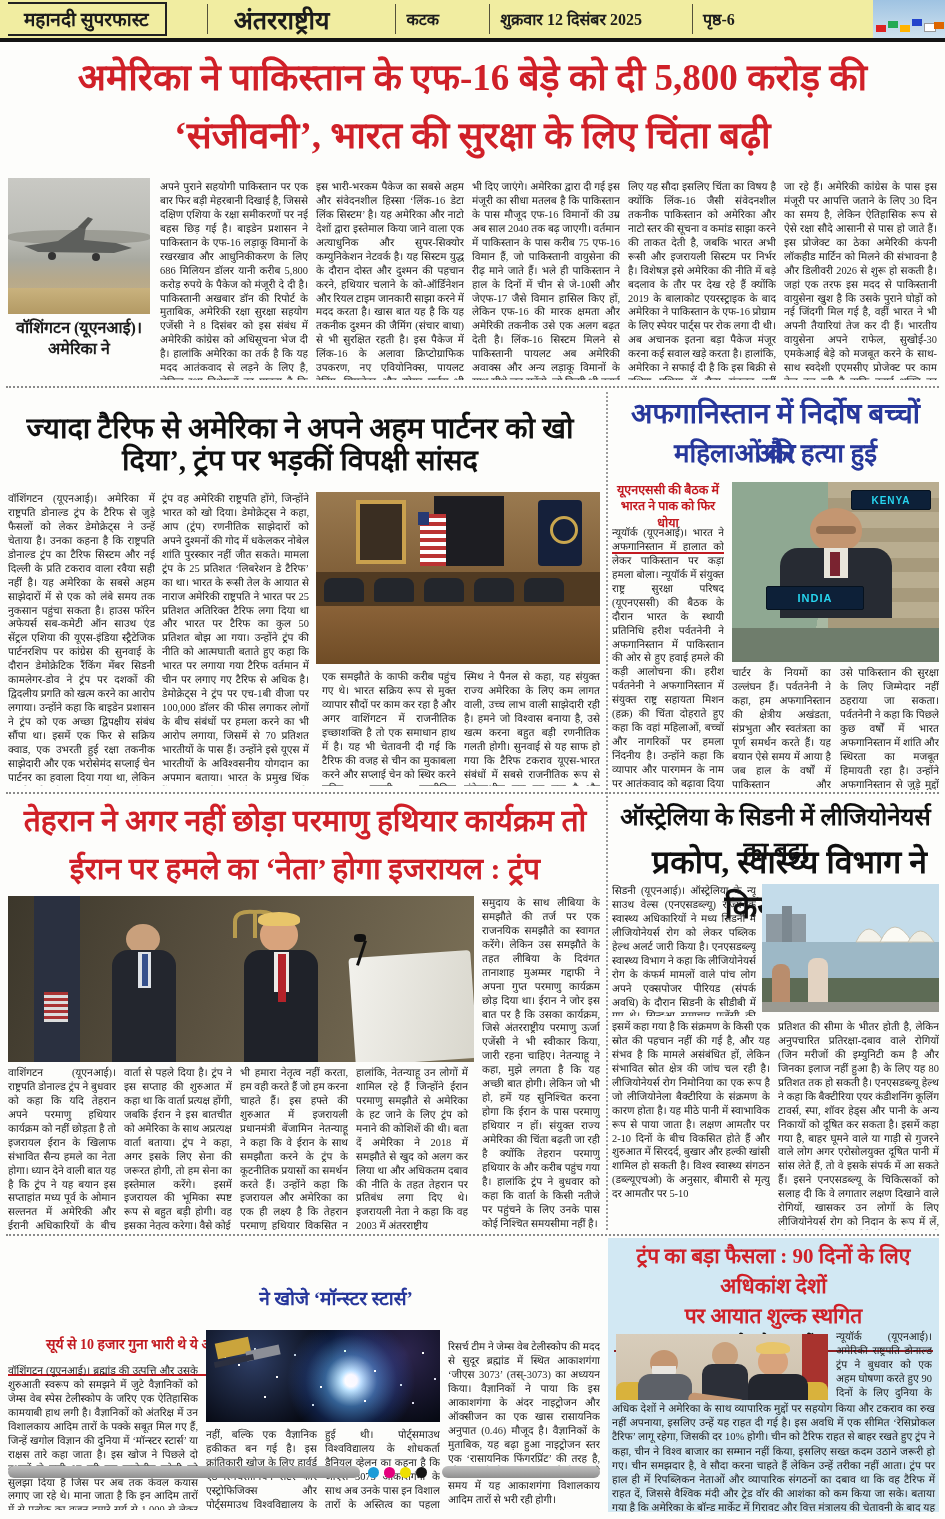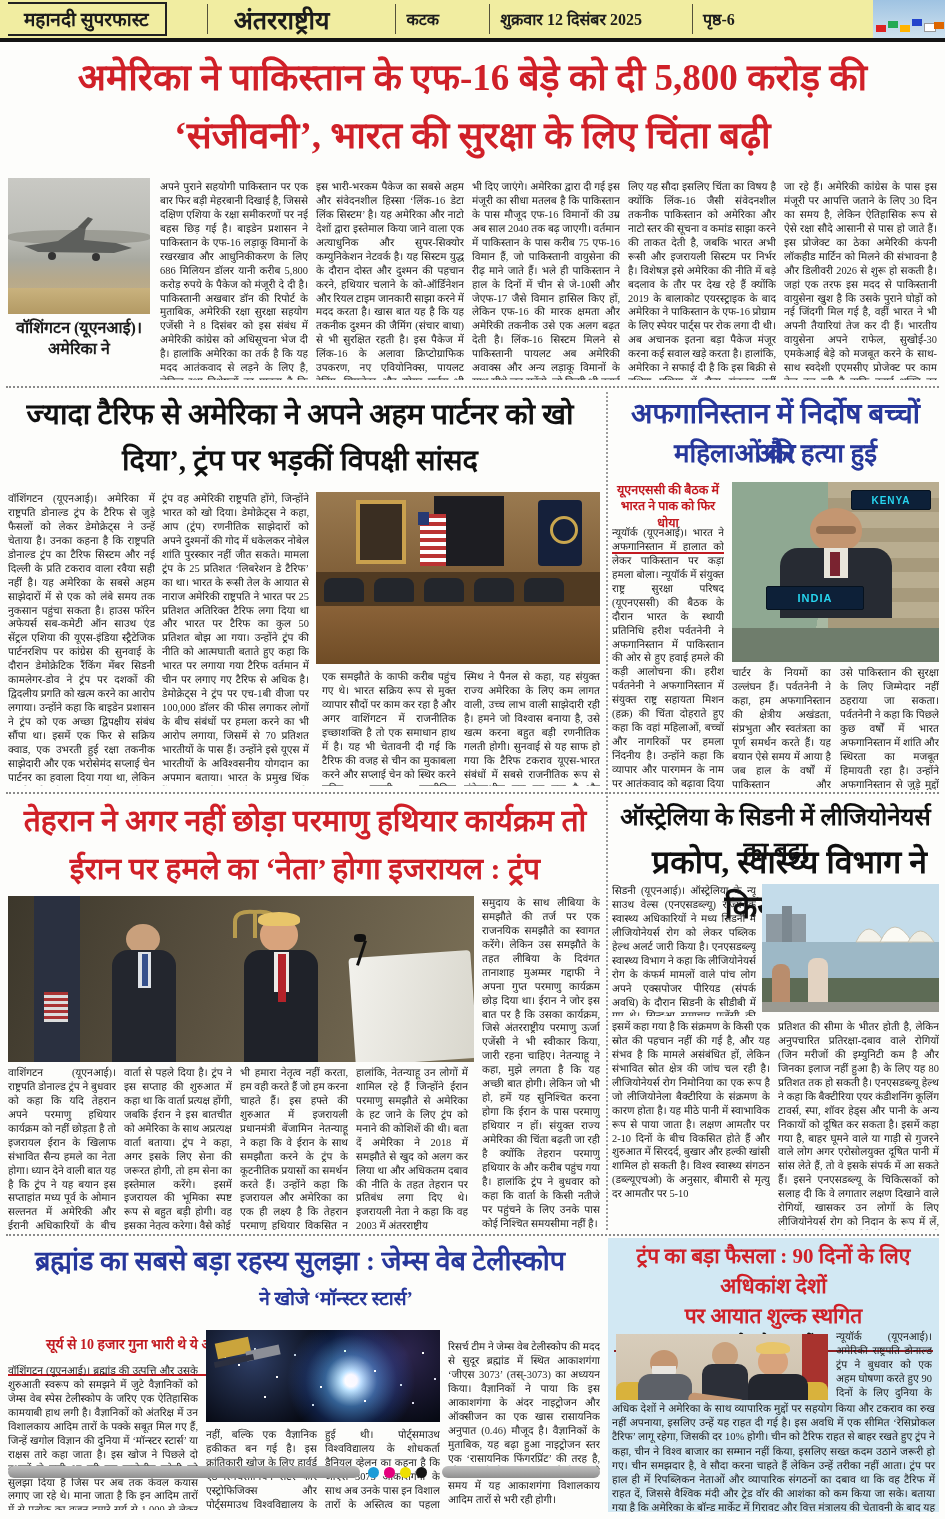--- a/index.html
+++ b/index.html
@@ -79,21 +79,21 @@
 
   <div class="abs bcol" style="left:160px;top:180px;width:148px;height:200px;">अपने पुराने सहयोगी पाकिस्तान पर एक बार फिर बड़ी मेहरबानी दिखाई है, जिससे दक्षिण एशिया के रक्षा समीकरणों पर नई बहस छिड़ गई है। बाइडेन प्रशासन ने पाकिस्तान के एफ-16 लड़ाकू विमानों के रखरखाव और आधुनिकीकरण के लिए 686 मिलियन डॉलर यानी करीब 5,800 करोड़ रुपये के पैकेज को मंजूरी दे दी है। पाकिस्तानी अखबार डॉन की रिपोर्ट के मुताबिक, अमेरिकी रक्षा सुरक्षा सहयोग एजेंसी ने 8 दिसंबर को इस संबंध में अमेरिकी कांग्रेस को अधिसूचना भेज दी है। हालांकि अमेरिका का तर्क है कि यह मदद आतंकवाद से लड़ने के लिए है, लेकिन रक्षा विशेषज्ञों का मानना है कि इससे भारत की सुरक्षा चुनौतियों में इजाफा होगा।</div>
   <div class="abs bcol" style="left:316px;top:180px;width:148px;height:200px;">इस भारी-भरकम पैकेज का सबसे अहम और संवेदनशील हिस्सा ‘लिंक-16 डेटा लिंक सिस्टम’ है। यह अमेरिका और नाटो देशों द्वारा इस्तेमाल किया जाने वाला एक अत्याधुनिक और सुपर-सिक्योर कम्युनिकेशन नेटवर्क है। यह सिस्टम युद्ध के दौरान दोस्त और दुश्मन की पहचान करने, हथियार चलाने के को-ऑर्डिनेशन और रियल टाइम जानकारी साझा करने में मदद करता है। खास बात यह है कि यह तकनीक दुश्मन की जैमिंग (संचार बाधा) से भी सुरक्षित रहती है। इस पैकेज में लिंक-16 के अलावा क्रिप्टोग्राफिक उपकरण, नए एवियोनिक्स, पायलट ट्रेनिंग, सिमुलेटर और स्पेयर पार्ट्स भी शामिल हैं। इसके साथ ही टेस्टिंग के लिए 6 निष्क्रिय एमके-82 बम</div>
   <div class="abs bcol" style="left:472px;top:180px;width:148px;height:200px;">भी दिए जाएंगे। अमेरिका द्वारा दी गई इस मंजूरी का सीधा मतलब है कि पाकिस्तान के पास मौजूद एफ-16 विमानों की उम्र अब साल 2040 तक बढ़ जाएगी। वर्तमान में पाकिस्तान के पास करीब 75 एफ-16 विमान हैं, जो पाकिस्तानी वायुसेना की रीढ़ माने जाते हैं। भले ही पाकिस्तान ने हाल के दिनों में चीन से जे-10सी और जेएफ-17 जैसे विमान हासिल किए हों, लेकिन एफ-16 की मारक क्षमता और अमेरिकी तकनीक उसे एक अलग बढ़त देती है। लिंक-16 सिस्टम मिलने से पाकिस्तानी पायलट अब अमेरिकी अवाक्स और अन्य लड़ाकू विमानों के साथ सीधे जुड़ सकेंगे, जो किसी भी हवाई जंग में उन्हें बड़ा रणनीतिक फायदा पहुंचा सकता है। भारत के</div>
   <div class="abs bcol" style="left:628px;top:180px;width:148px;height:200px;">लिए यह सौदा इसलिए चिंता का विषय है क्योंकि लिंक-16 जैसी संवेदनशील तकनीक पाकिस्तान को अमेरिका और नाटो स्तर की सूचना व कमांड साझा करने की ताकत देती है, जबकि भारत अभी रूसी और इजरायली सिस्टम पर निर्भर है। विशेषज्ञ इसे अमेरिका की नीति में बड़े बदलाव के तौर पर देख रहे हैं क्योंकि 2019 के बालाकोट एयरस्ट्राइक के बाद अमेरिका ने पाकिस्तान के एफ-16 प्रोग्राम के लिए स्पेयर पार्ट्स पर रोक लगा दी थी। अब अचानक इतना बड़ा पैकेज मंजूर करना कई सवाल खड़े करता है। हालांकि, अमेरिका ने सफाई दी है कि इस बिक्री से दक्षिण एशिया में सैन्य संतुलन नहीं बिगड़ेगा और न ही कोई नई मिसाइल या हथियार दिए</div>
   <div class="abs bcol" style="left:784px;top:180px;width:153px;height:200px;">जा रहे हैं। अमेरिकी कांग्रेस के पास इस मंजूरी पर आपत्ति जताने के लिए 30 दिन का समय है, लेकिन ऐतिहासिक रूप से ऐसे रक्षा सौदे आसानी से पास हो जाते हैं। इस प्रोजेक्ट का ठेका अमेरिकी कंपनी लॉकहीड मार्टिन को मिलने की संभावना है और डिलीवरी 2026 से शुरू हो सकती है। जहां एक तरफ इस मदद से पाकिस्तानी वायुसेना खुश है कि उसके पुराने घोड़ों को नई जिंदगी मिल गई है, वहीं भारत ने भी अपनी तैयारियां तेज कर दी हैं। भारतीय वायुसेना अपने राफेल, सुखोई-30 एमकेआई बेड़े को मजबूत करने के साथ-साथ स्वदेशी एएमसीए प्रोजेक्ट पर काम तेज कर रही है ताकि हवाई शक्ति का संतुलन बना रहे।</div>
 
   <div class="abs dot-h" style="left:6px;top:386px;width:933px;"></div>
   <div class="abs dot-v" style="left:606px;top:392px;height:838px;"></div>
 
-  <div class="abs hl hl-black" style="left:0;top:394px;width:600px;font-size:29px;">ज्यादा टैरिफ से अमेरिका ने अपने अहम पार्टनर को खो</div>
+  <div class="abs hl hl-black" style="left:0;top:408px;width:600px;font-size:29px;">ज्यादा टैरिफ से अमेरिका ने अपने अहम पार्टनर को खो</div>
   <div class="abs hl hl-black" style="left:0;top:440px;width:600px;font-size:29px;">दिया’, ट्रंप पर भड़कीं विपक्षी सांसद</div>
 
   <div class="abs bcol" style="left:8px;top:492px;width:147px;height:294px;">वॉशिंगटन (यूएनआई)। अमेरिका में राष्ट्रपति डोनाल्ड ट्रंप के टैरिफ से जुड़े फैसलों को लेकर डेमोक्रेट्स ने उन्हें चेताया है। उनका कहना है कि राष्ट्रपति डोनाल्ड ट्रंप का टैरिफ सिस्टम और नई दिल्ली के प्रति टकराव वाला रवैया सही नहीं है। यह अमेरिका के सबसे अहम साझेदारों में से एक को लंबे समय तक नुकसान पहुंचा सकता है। हाउस फॉरेन अफेयर्स सब-कमेटी ऑन साउथ एंड सेंट्रल एशिया की यूएस-इंडिया स्ट्रैटेजिक पार्टनरशिप पर कांग्रेस की सुनवाई के दौरान डेमोक्रेटिक रैंकिंग मेंबर सिडनी कामलेगर-डोव ने ट्रंप पर दशकों की द्विदलीय प्रगति को खत्म करने का आरोप लगाया। उन्होंने कहा कि बाइडेन प्रशासन ने ट्रंप को एक अच्छा द्विपक्षीय संबंध सौंपा था। इसमें एक फिर से सक्रिय क्वाड, एक उभरती हुई रक्षा तकनीक साझेदारी और एक भरोसेमंद सप्लाई चेन पार्टनर का हवाला दिया गया था, लेकिन ट्रंप ने उसे पूरी तरह से बर्बाद कर दिया। उन्होंने चेतावनी दी कि इतिहास ट्रंप को कड़ा सबक सिखा सकता है, जब तक वह अपना रास्ता नहीं बदलते। ऐसी सूरत में</div>
   <div class="abs bcol" style="left:162px;top:492px;width:147px;height:294px;">ट्रंप वह अमेरिकी राष्ट्रपति होंगे, जिन्होंने भारत को खो दिया। डेमोक्रेट्स ने कहा, आप (ट्रंप) रणनीतिक साझेदारों को अपने दुश्मनों की गोद में धकेलकर नोबेल शांति पुरस्कार नहीं जीत सकते। मामला ट्रंप के 25 प्रतिशत ‘लिबरेशन डे टैरिफ’ का था। भारत के रूसी तेल के आयात से नाराज अमेरिकी राष्ट्रपति ने भारत पर 25 प्रतिशत अतिरिक्त टैरिफ लगा दिया था और भारत पर टैरिफ का कुल 50 प्रतिशत बोझ आ गया। उन्होंने ट्रंप की नीति को आत्मघाती बताते हुए कहा कि भारत पर लगाया गया टैरिफ वर्तमान में चीन पर लगाए गए टैरिफ से अधिक है। डेमोक्रेट्स ने ट्रंप पर एच-1बी वीजा पर 100,000 डॉलर की फीस लगाकर लोगों के बीच संबंधों पर हमला करने का भी आरोप लगाया, जिसमें से 70 प्रतिशत भारतीयों के पास हैं। उन्होंने इसे यूएस में भारतीयों के अविश्वसनीय योगदान का अपमान बताया। भारत के प्रमुख थिंक टैंक ऑब्जर्वर रिसर्च फाउंडेशन के अमेरिकी सहयोगी ओआरएफ अमेरिका के ध्रुव जयशंकर ने कहा कि व्यापार वार्ता 13 फरवरी से पहले शुरू हुई थी और जुलाई तक, दोनों पक्ष</div>
 
   <div class="photo" style="left:316px;top:492px;width:284px;height:172px;">
     <div class="ph" style="inset:0;background:linear-gradient(#9a7a50,#7d5c36 55%,#6a4a28);"></div>
     <div class="ph" style="left:40px;top:8px;width:42px;height:56px;background:#3a2e22;border:4px solid #caa14e;"></div>
     <div class="ph" style="left:118px;top:4px;width:70px;height:70px;background:#1d1d22;"></div>
     <div class="ph" style="left:104px;top:22px;width:26px;height:52px;background:repeating-linear-gradient(#b33 0 4px,#fff 4px 8px);"></div>
@@ -184,21 +184,20 @@
     <div class="ph" style="left:0;bottom:0;width:177px;height:34px;background:#5d6b55;"></div>
     <div class="ph" style="left:10px;bottom:8px;width:18px;height:40px;background:#b98d6d;border-radius:8px 8px 0 0;"></div>
     <div class="ph" style="left:46px;bottom:8px;width:20px;height:46px;background:#e3d3c2;border-radius:8px 8px 0 0;"></div>
     <div class="ph" style="left:0;bottom:0;width:177px;height:10px;background:#9a9a92;"></div>
   </div>
   <div class="abs bcol" style="left:612px;top:1020px;width:158px;height:210px;">इसमें कहा गया है कि संक्रमण के किसी एक स्रोत की पहचान नहीं की गई है, और यह संभव है कि मामले असंबंधित हों, लेकिन संभावित स्रोत क्षेत्र की जांच चल रही है। लीजियोनेयर्स रोग निमोनिया का एक रूप है जो लीजियोनेला बैक्टीरिया के संक्रमण के कारण होता है। यह मीठे पानी में स्वाभाविक रूप से पाया जाता है। लक्षण आमतौर पर 2-10 दिनों के बीच विकसित होते हैं और शुरुआत में सिरदर्द, बुखार और हल्की खांसी शामिल हो सकती है। विश्व स्वास्थ्य संगठन (डब्ल्यूएचओ) के अनुसार, बीमारी से मृत्यु दर आमतौर पर 5-10</div>
   <div class="abs bcol" style="left:778px;top:1020px;width:161px;height:210px;">प्रतिशत की सीमा के भीतर होती है, लेकिन अनुपचारित प्रतिरक्षा-दबाव वाले रोगियों (जिन मरीजों की इम्युनिटी कम है और जिनका इलाज नहीं हुआ है) के लिए यह 80 प्रतिशत तक हो सकती है। एनएसडब्ल्यू हेल्थ ने कहा कि बैक्टीरिया एयर कंडीशनिंग कूलिंग टावर्स, स्पा, शॉवर हेड्स और पानी के अन्य निकायों को दूषित कर सकता है। इसमें कहा गया है, बाहर घूमने वाले या गाड़ी से गुजरने वाले लोग अगर एरोसोलयुक्त दूषित पानी में सांस लेते हैं, तो वे इसके संपर्क में आ सकते हैं। इसने एनएसडब्ल्यू के चिकित्सकों को सलाह दी कि वे लगातार लक्षण दिखाने वाले रोगियों, खासकर उन लोगों के लिए लीजियोनेयर्स रोग को निदान के रूप में लें, जो लक्षण विकसित होने से 10 दिन पहले सिडनी सीडीबी की यात्रा करते हैं।</div>
 
   <div class="abs dot-h" style="left:6px;top:1234px;width:933px;"></div>
 
-  <div class="abs hl hl-blue" style="left:0;top:1242px;width:600px;font-size:27px;">ब्रह्मांड का सबसे बड़ा रहस्य सुलझा : जेम्स वेब टेलीस्कोप</div>
   <div class="abs hl hl-blue" style="left:0;top:1286px;width:600px;font-size:19px;margin-left:36px;">ने खोजे ‘मॉन्स्टर स्टार्स’</div>
 
   <div class="abs kicker kicker-rule" style="left:8px;top:1334px;width:286px;font-size:14px;">सूर्य से 10 हजार गुना भारी थे ये आदिम तारे</div>
 
   <div class="abs bcol" style="left:8px;top:1364px;width:190px;height:146px;">वॉशिंगटन (यूएनआई)। ब्रह्मांड की उत्पत्ति और उसके शुरुआती स्वरूप को समझने में जुटे वैज्ञानिकों को जेम्स वेब स्पेस टेलीस्कोप के जरिए एक ऐतिहासिक कामयाबी हाथ लगी है। वैज्ञानिकों को अंतरिक्ष में उन विशालकाय आदिम तारों के पक्के सबूत मिल गए हैं, जिन्हें खगोल विज्ञान की दुनिया में ‘मॉन्स्टर स्टार्स’ या राक्षस तारे कहा जाता है। इस खोज ने पिछले दो दशकों से चली आ रही उस खगोलीय पहेली को सुलझा दिया है जिस पर अब तक केवल कयास लगाए जा रहे थे। माना जाता है कि इन आदिम तारों में से प्रत्येक का वजन हमारे सूर्य से 1,000 से लेकर 10,000 गुना तक ज्यादा रहा होगा और ये बिग बैंग के महज कुछ सौ मिलियन साल बाद ही अस्तित्व में आ गए थे। अब इन तारों की मौजूदगी महज कोरी कल्पना</div>
 
   <div class="photo" style="left:206px;top:1330px;width:234px;height:92px;">
     <div class="ph" style="inset:0;background:#070a14;"></div>
     <div class="ph" style="inset:0;background:radial-gradient(circle at 62% 55%, #ffffff 0 6px, #bfe6ff 10px, rgba(90,170,255,.55) 26px, rgba(40,90,200,.25) 46px, transparent 64px);"></div>
     <div class="ph" style="inset:0;background:radial-gradient(circle at 20% 30%, rgba(120,160,255,.35), transparent 40%),radial-gradient(circle at 85% 25%, rgba(160,120,255,.25), transparent 35%);"></div>

